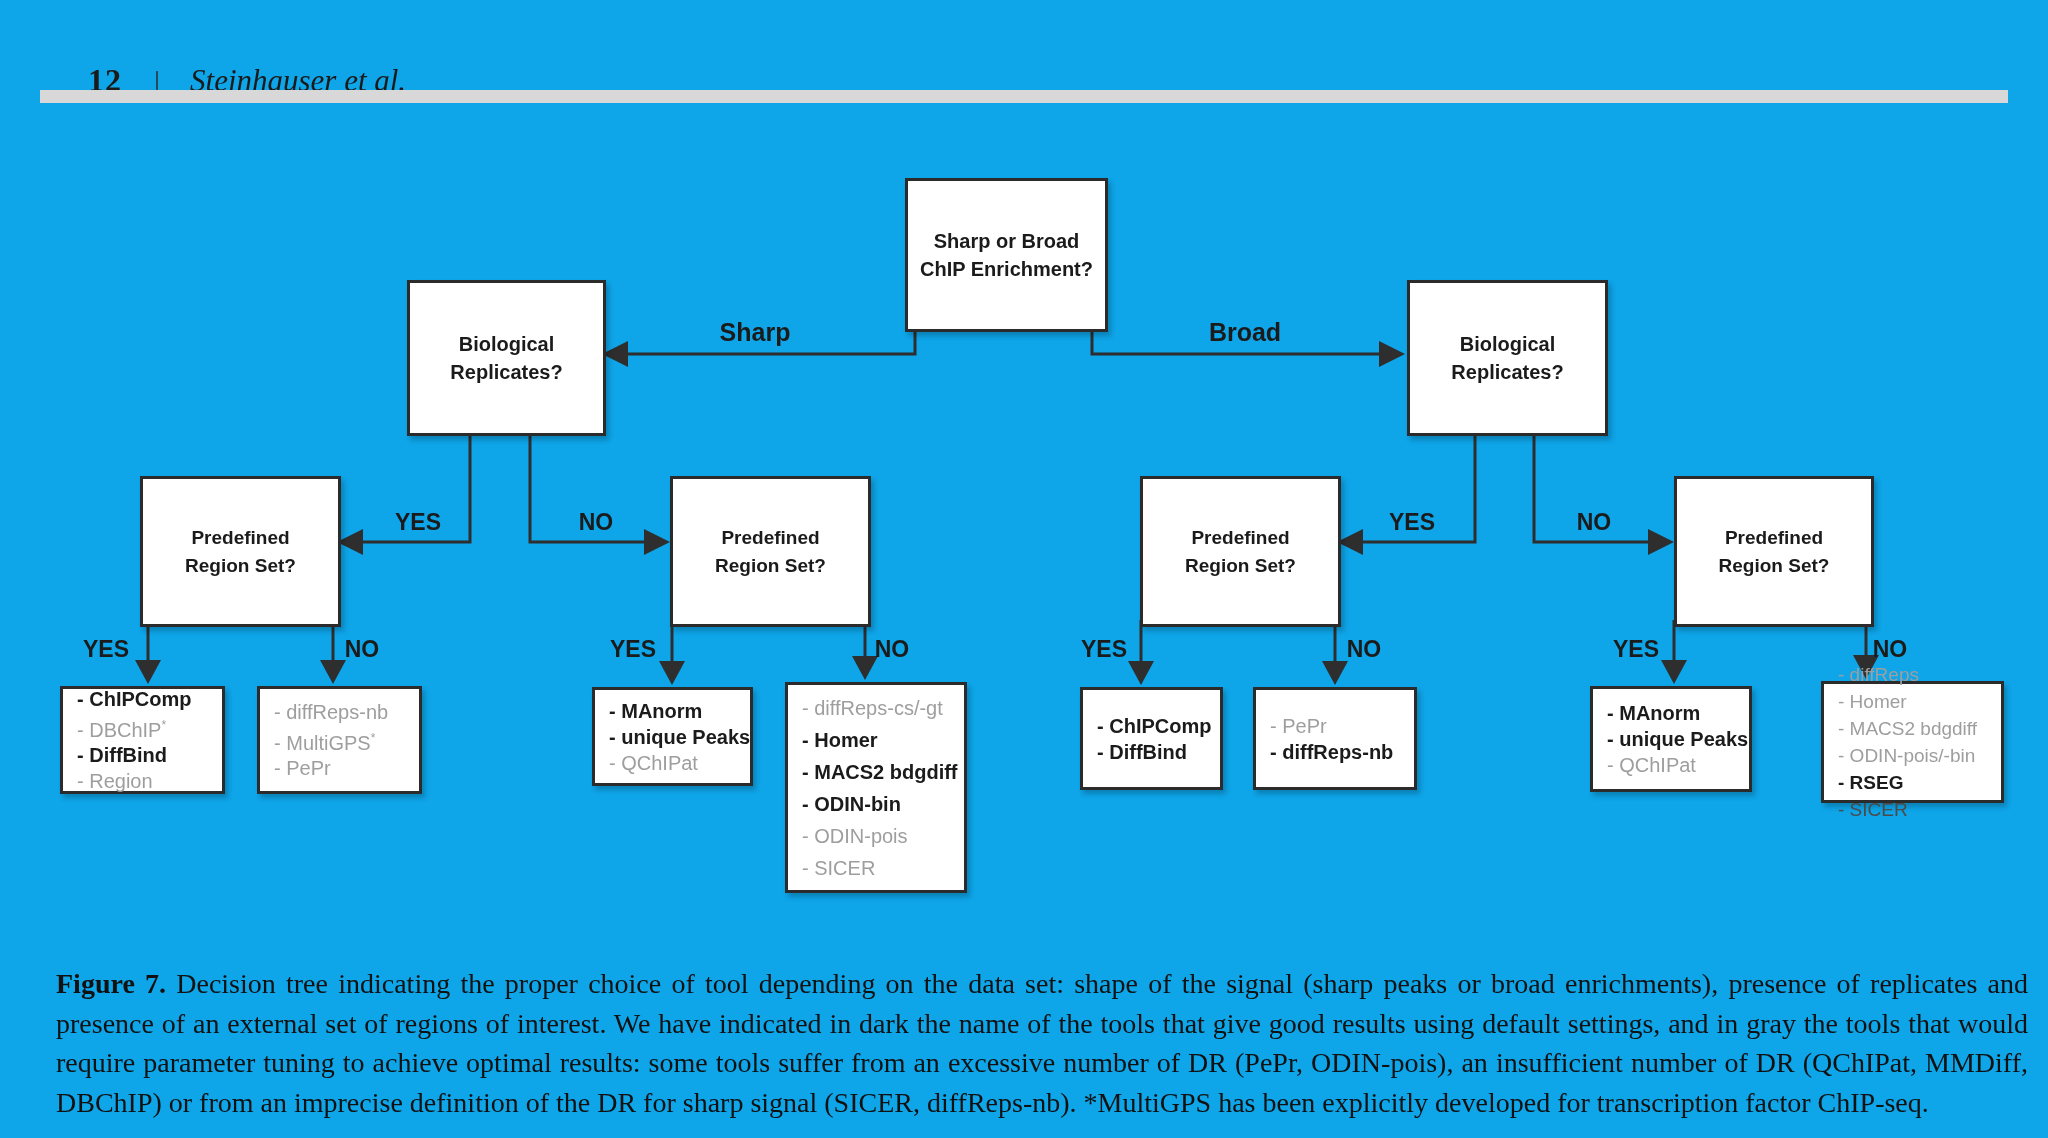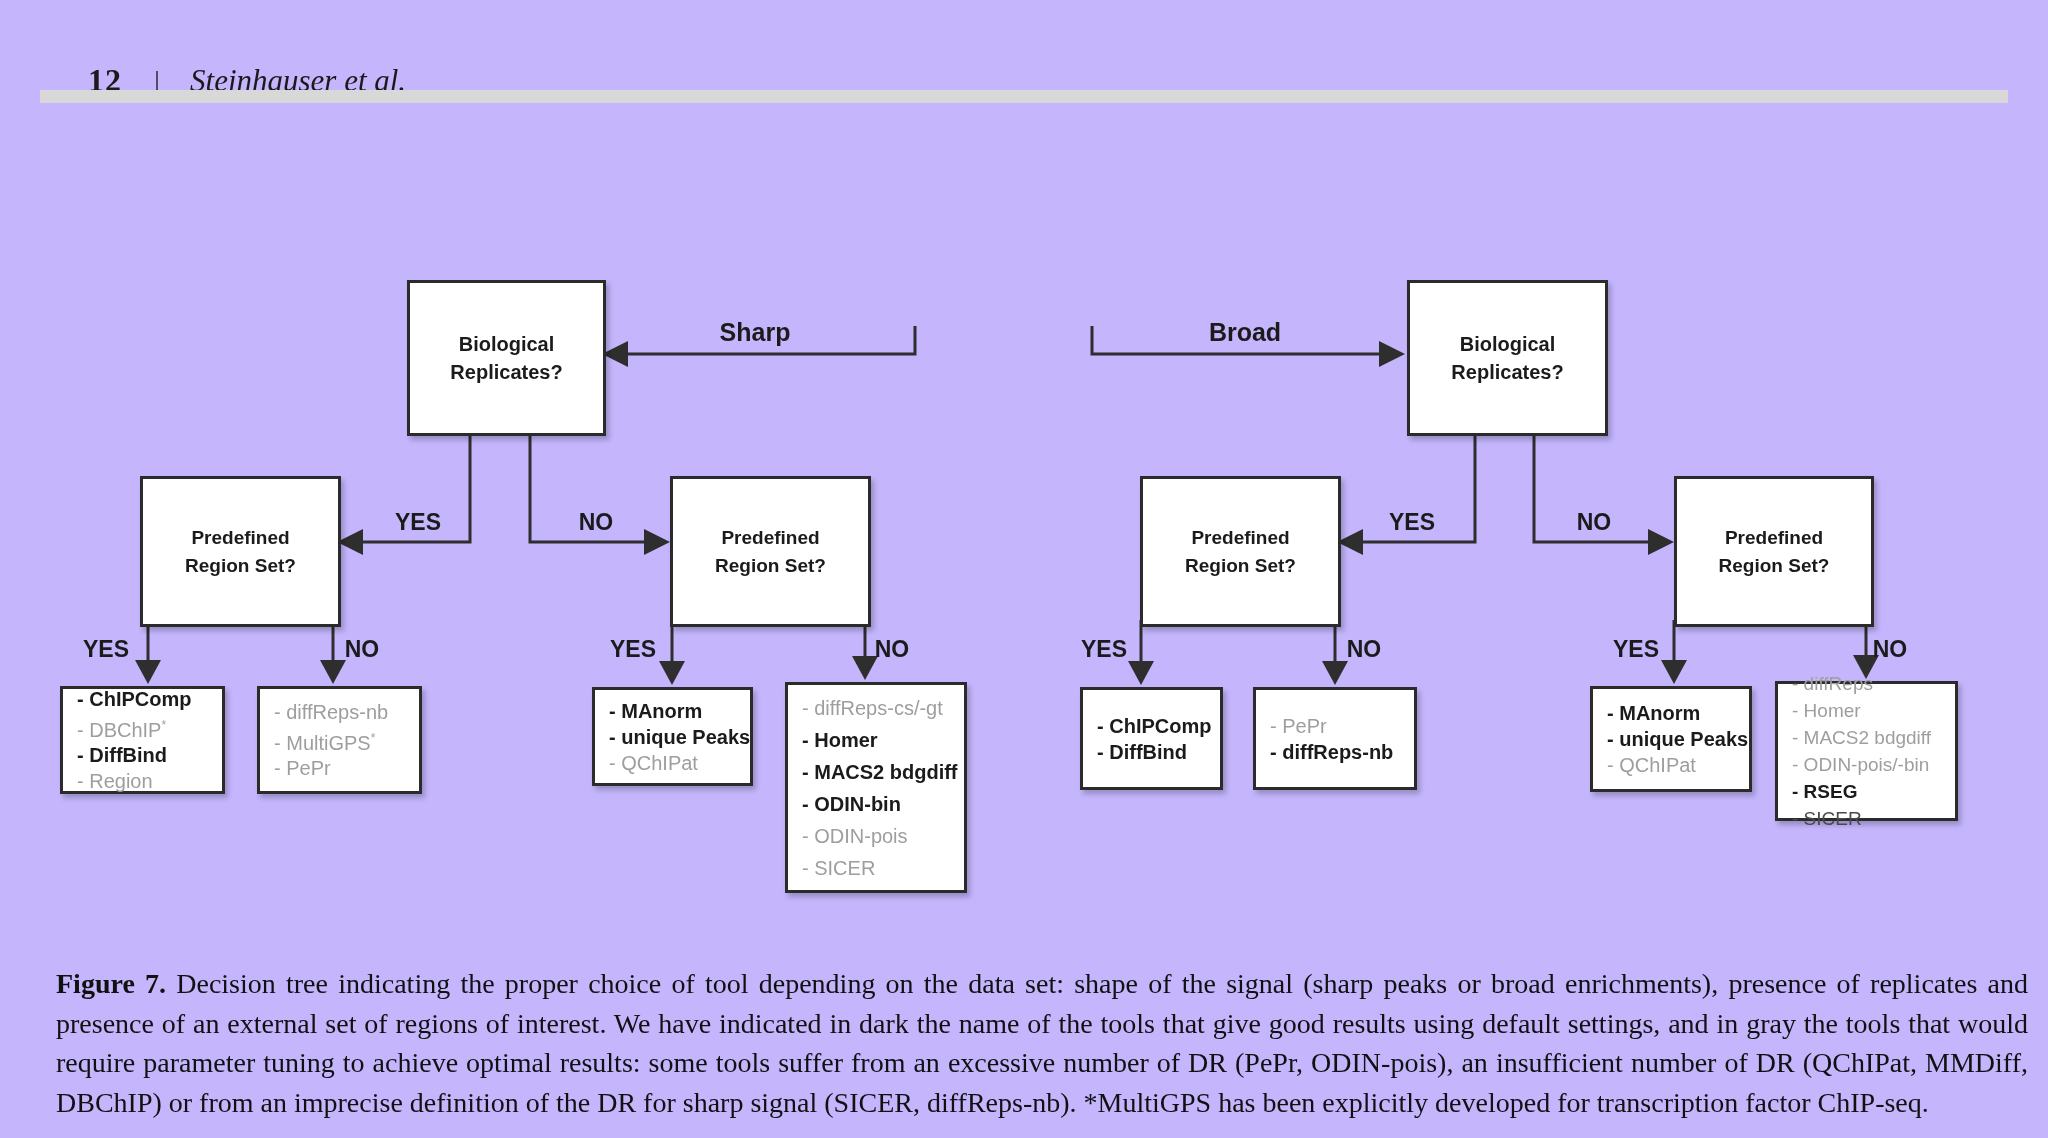--- a/index.html
+++ b/index.html
@@ -1,16 +1,16 @@
 <!DOCTYPE html>
 <html><head>
 <meta charset="utf-8">
 <style>
   html,body{margin:0;padding:0;background:#fff;}
-  .page{position:relative;width:2048px;height:1138px;background:#c4b5fd;overflow:hidden;
+  .page{position:relative;width:2048px;height:1138px;background:#0ea5e9;overflow:hidden;
         font-family:"Liberation Sans",sans-serif;}
   
   .hdr{position:absolute;left:88px;top:22px;display:flex;align-items:baseline;
        font-family:"Liberation Serif",serif;color:#1a1a1a;}
   .hdr .pno{font-size:32px;font-weight:700;letter-spacing:1px;}
   .hdr .sep{font-size:30px;font-weight:400;color:#2c2c2c;margin:0 30px 0 32px;}
   .hdr .auth{font-size:31px;font-style:italic;margin-top:41px;}
   .rule{position:absolute;left:40px;top:90px;width:1968px;height:13px;background:#d8d8d8;}
   
   svg.wires{position:absolute;left:0;top:0;}
@@ -89,20 +89,24 @@
       <polygon points="1141,685 1128,661 1154,661" fill="#2e2e2e" stroke="none"></polygon>
       <line x1="1335" y1="620" x2="1335" y2="663"></line>
       <polygon points="1335,685 1322,661 1348,661" fill="#2e2e2e" stroke="none"></polygon>
       <line x1="1674" y1="620" x2="1674" y2="662"></line>
       <polygon points="1674,684 1661,660 1687,660" fill="#2e2e2e" stroke="none"></polygon>
       <line x1="1866" y1="620" x2="1866" y2="657"></line>
       <polygon points="1866,679 1853,655 1879,655" fill="#2e2e2e" stroke="none"></polygon>
     </g>
   </svg>
 
+  <div class="node" style="left:905px;top:178px;width:197px;height:148px;">
+    <div>Sharp or Broad</div>
+    <div>ChIP Enrichment?</div>
+  </div>
   <div class="node" style="left:407px;top:280px;width:193px;height:150px;">
     <div>Biological</div>
     <div>Replicates?</div>
   </div>
   <div class="node" style="left:1407px;top:280px;width:195px;height:150px;">
     <div>Biological</div>
     <div>Replicates?</div>
   </div>
   <div class="node" style="left:140px;top:476px;width:195px;height:145px;font-size:19px;">
     <div>Predefined</div>
@@ -166,21 +170,21 @@
     </div>
   <div class="leaf" style="left:1253px;top:687px;width:164px;height:103px;">
       <div class="leaf-item tone-gray">- PePr</div>
       <div class="leaf-item tone-dark">- diffReps-nb</div>
     </div>
   <div class="leaf" style="left:1590px;top:686px;width:162px;height:106px;">
       <div class="leaf-item tone-dark">- MAnorm</div>
       <div class="leaf-item tone-dark">- unique Peaks</div>
       <div class="leaf-item tone-gray">- QChIPat</div>
     </div>
-  <div class="leaf leaf-tight" style="left:1775px;top:681px;width:183px;height:140px;">
+  <div class="leaf leaf-tight" style="left:1821px;top:681px;width:183px;height:122px;">
       <div class="leaf-item tone-gray">- diffReps</div>
       <div class="leaf-item tone-gray">- Homer</div>
       <div class="leaf-item tone-gray">- MACS2 bdgdiff</div>
       <div class="leaf-item tone-gray">- ODIN-pois/-bin</div>
       <div class="leaf-item tone-dark">- RSEG</div>
       <div class="leaf-item tone-medium">- SICER</div>
     </div>
 
   <p class="caption"><span class="fig-label">Figure 7.</span>
      <span>Decision tree indicating the proper choice of tool depending on the data set: shape of the signal (sharp peaks or broad enrichments), presence of replicates and presence of an external set of regions of interest. We have indicated in dark the name of the tools that give good results using default settings, and in gray the tools that would require parameter tuning to achieve optimal results: some tools suffer from an excessive number of DR (PePr, ODIN-pois), an insufficient number of DR (QChIPat, MMDiff, DBChIP) or from an imprecise definition of the DR for sharp signal (SICER, diffReps-nb). *MultiGPS has been explicitly developed for transcription factor ChIP-seq.</span></p>

